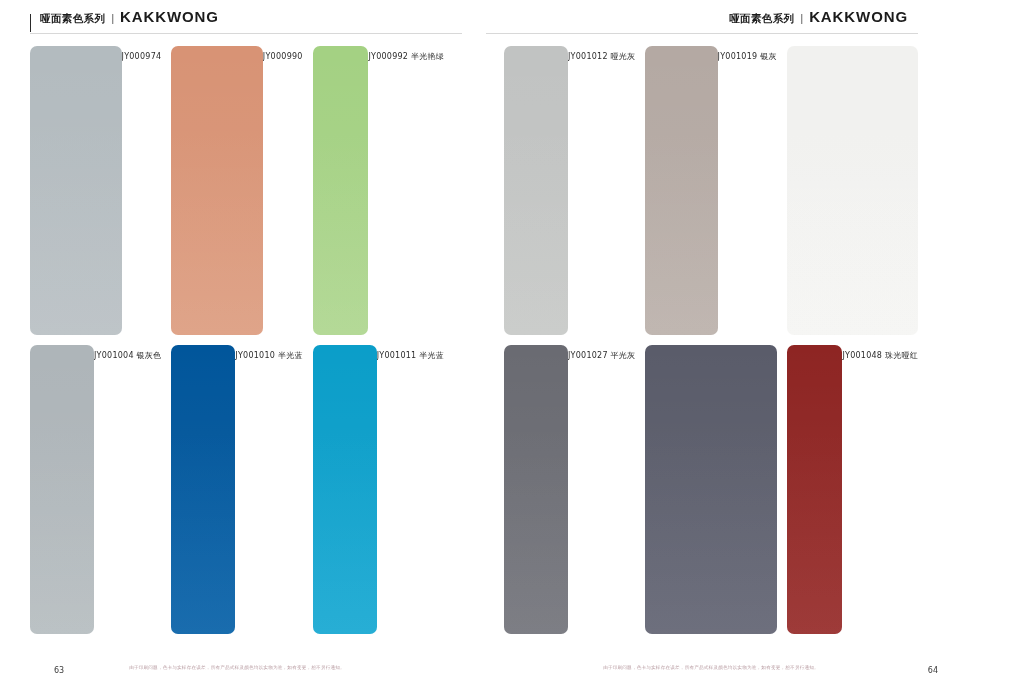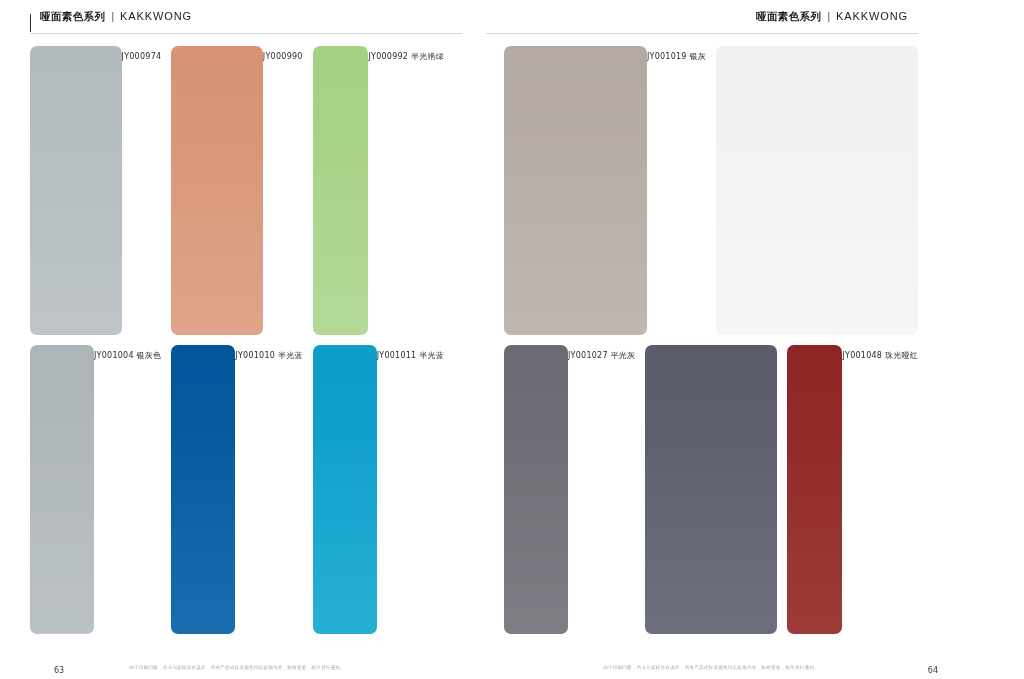--- a/index.html
+++ b/index.html
@@ -47,22 +47,22 @@
     font-size:10.5px;
     font-weight:bold;
     color:#1b1b1b;
     letter-spacing:0.4px;
     font-family:"DejaVu Sans",sans-serif;
   }
   .header-sep{
     font-size:10px;color:#4a4a4a;margin:0 2px;
   }
   .header-en{
-    font-size:11px;
-    font-weight:normal;
+    font-size:15px;
+    font-weight:bold;
     color:#1b1b1b;
     letter-spacing:0.9px;
   }
   .header-underline{
     position:absolute;
     left:30px;right:12px;
     bottom:0;
     height:1px;
     background:#d8d8d8;
   }
@@ -209,20 +209,24 @@
         <span class="header-sep">|</span>
         <span class="header-en">KAKKWONG</span>
       </div>
       <div class="header-underline"></div>
     </div>
 
     <div class="grid">
 
       <div class="row">
         <div class="cell">
+          <div class="swatch" style="background:linear-gradient(to bottom,#c1c3c2 0%,#c1c3c2 30%,#c7c9c7 100%);"></div>
+          <div class="swatch-label">JY001012 哑光灰</div>
+        </div>
+        <div class="cell">
           <div class="swatch" style="background:linear-gradient(to bottom,#b4a9a3 0%,#b4a9a3 30%,#bbb1ab 100%);"></div>
           <div class="swatch-label">JY001019 银灰</div>
         </div>
         <div class="cell">
           <div class="swatch" style="background:linear-gradient(to bottom,#f1f1ef 0%,#f1f1ef 30%,#f5f5f3 100%);"></div>
         </div>
       </div>
 
       <div class="row">
         <div class="cell">

